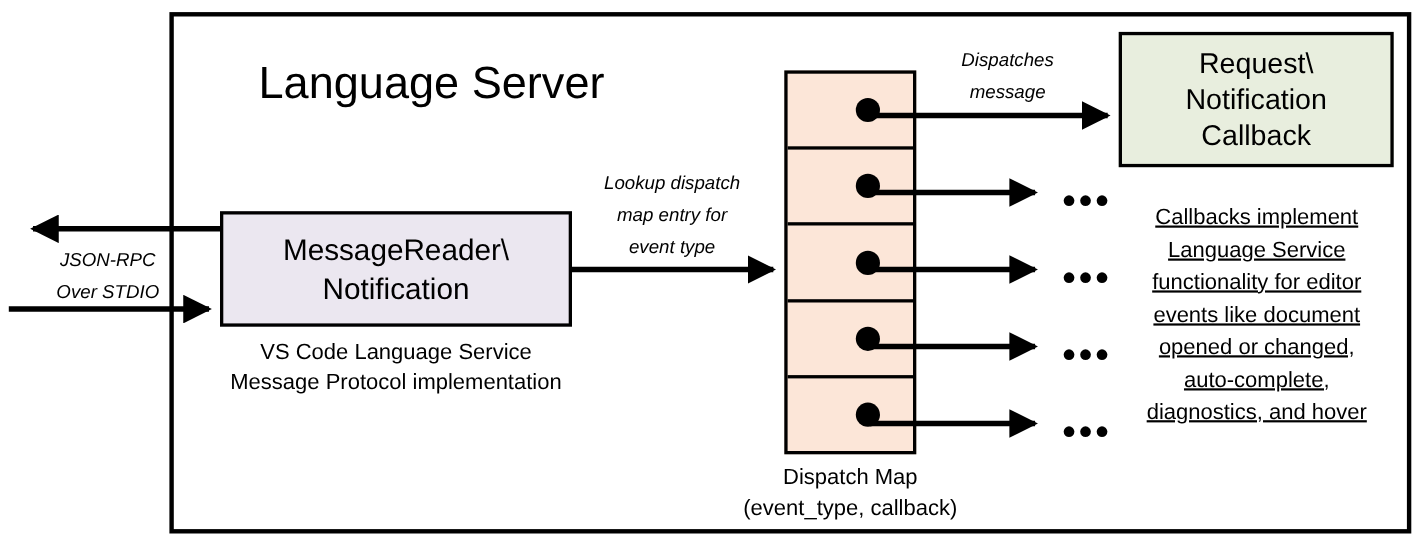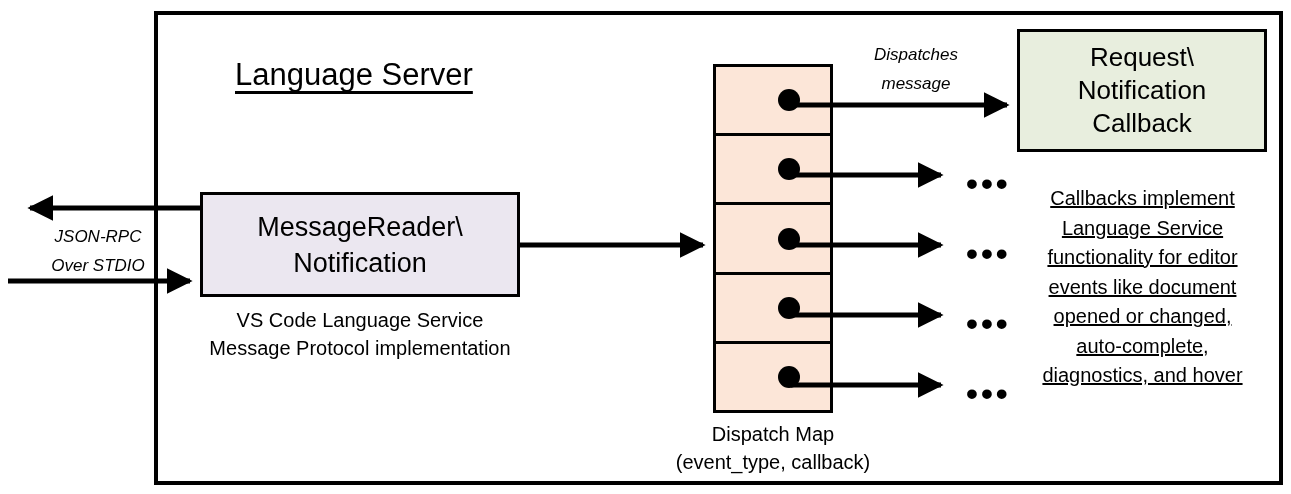--- a/index.html
+++ b/index.html
@@ -24,24 +24,23 @@
     width: 1129px;
     height: 474px;
     border: 4px solid #000000;
     box-sizing: border-box;
   }
   
   .server-title {
     position: absolute;
     left: 235px;
     top: 50px;
-    font-size: 31px;
+    font-size: 41px;
     line-height: 50px;
     white-space: nowrap;
-    text-decoration: underline;
     text-underline-offset: 6px;
     text-decoration-thickness: 3px;
   }
   
   .node-box {
     position: absolute;
     border: 3px solid #000000;
     box-sizing: border-box;
     display: flex;
     align-items: center;
@@ -151,20 +150,23 @@
   <div class="edge-label lbl-jsonrpc">JSON-RPC
 Over STDIO</div>
 
   <div class="node-box mrw-box">
     <span style="white-space:pre-line;">MessageReader\
 Notification</span>
   </div>
   <div class="caption mrw-caption" style="white-space:pre-line;">VS Code Language Service
 Message Protocol implementation</div>
 
+  <div class="edge-label lbl-lookup">Lookup dispatch
+map entry for
+event type</div>
 
   <div class="dispatch-map">
     <div class="map-row">
         <span class="map-dot"></span>
       </div>
     <div class="map-row">
         <span class="map-dot"></span>
       </div>
     <div class="map-row">
         <span class="map-dot"></span>

